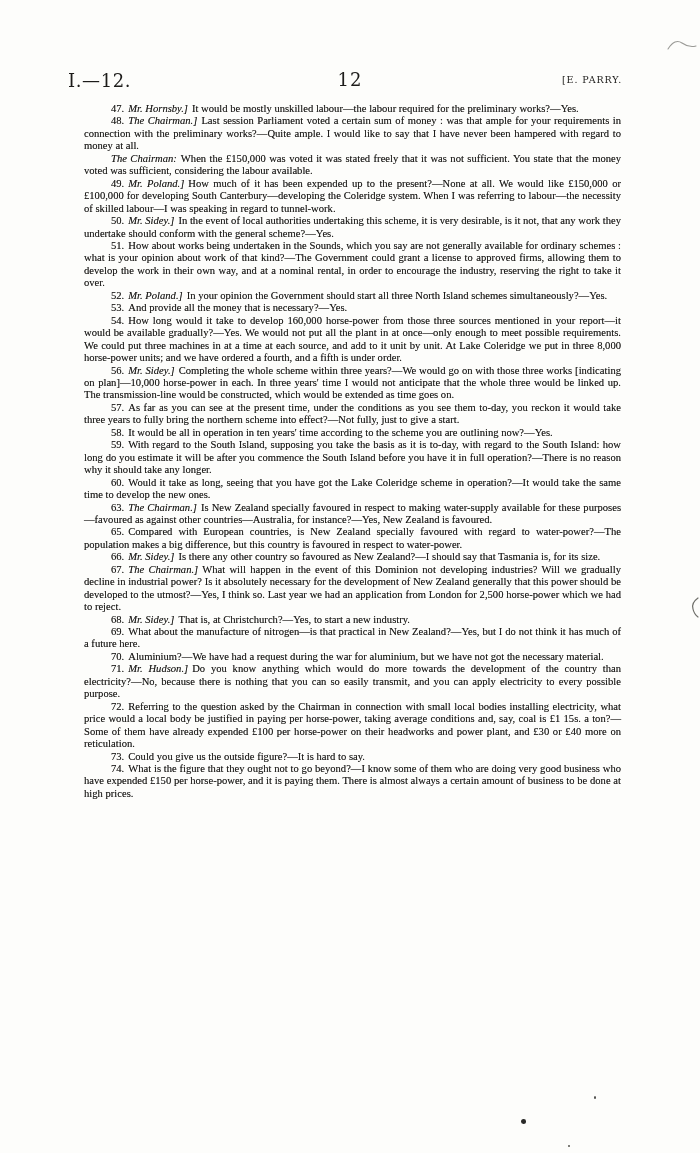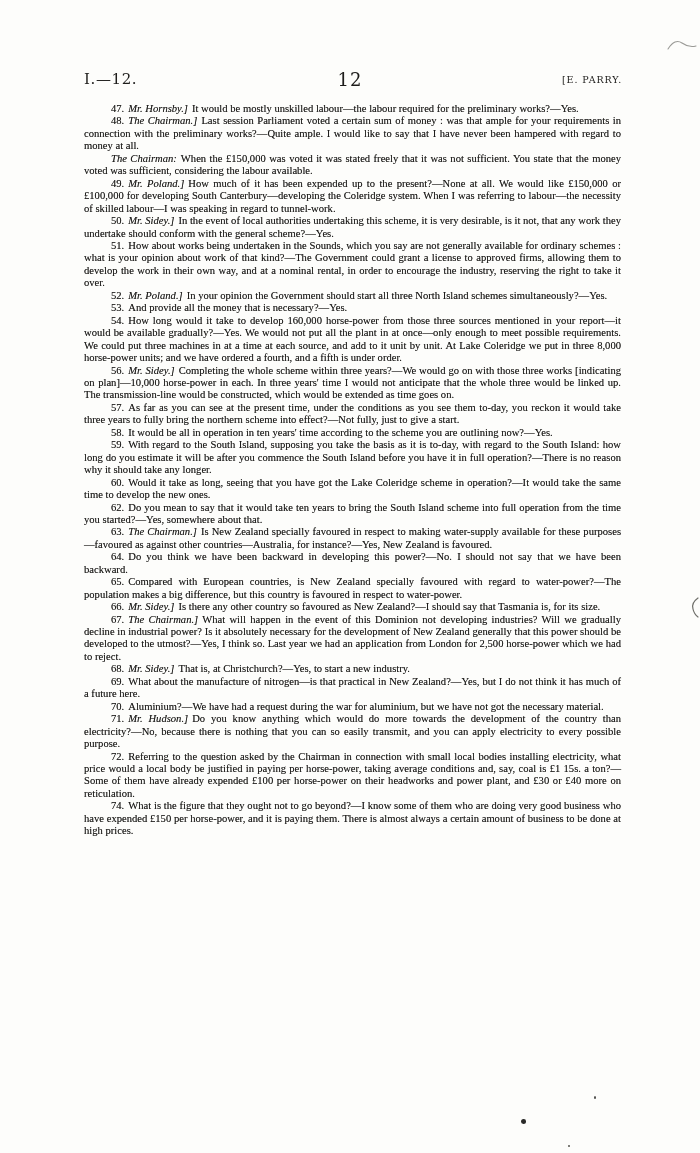--- a/index.html
+++ b/index.html
@@ -6,22 +6,22 @@
   body {
     width:700px; height:1153px;
     background:#fdfdfb;
     position:relative;
     overflow:hidden;
     font-family:"DejaVu Serif", serif;
     color:#1d1c1a;
   }
   .running-head { position:absolute; top:0; left:0; width:700px; height:0; }
   .head-left {
-    position:absolute; left:84px; top:70px;
-    font-size:15px; letter-spacing:0.6px;
+    position:absolute; left:68px; top:70px;
+    font-size:18px; letter-spacing:0.6px;
   }
   .head-center {
     position:absolute; left:350px; top:69px; transform:translateX(-50%);
     font-size:18px; letter-spacing:1px;
   }
   .head-right {
     position:absolute; left:562px; top:74px;
     font-size:9.5px; letter-spacing:0.9px;text-align:center;
   }
   .text-block {
@@ -86,42 +86,41 @@
 
     <p class="para"><span class="qnum">57.</span><span class="qtext">As far as you can see at the present time, under the conditions as you see them to-day, you reckon it would take three years to fully bring the northern scheme into effect?—Not fully, just to give a start.</span></p>
 
     <p class="para"><span class="qnum">58.</span><span class="qtext">It would be all in operation in ten years' time according to the scheme you are outlining now?—Yes.</span></p>
 
     <p class="para"><span class="qnum">59.</span><span class="qtext">With regard to the South Island, supposing you take the basis as it is to-day, with regard to the South Island: how long do you estimate it will be after you commence the South Island before you have it in full operation?—There is no reason why it should take any longer.</span></p>
 
     <p class="para"><span class="qnum">60.</span><span class="qtext">Would it take as long, seeing that you have got the Lake Coleridge scheme in operation?—It would take the same time to develop the new ones.</span></p>
 
 
-    <p class="para"><span class="qnum">62.</span><span class="qtext">Do you mean to say that it would take ten years to bring the South Island scheme into full operation from the time you started?—Yes, somewhere about that.</span></p>
 
     <p class="para"><span class="qnum">63.</span><span class="speaker">The Chairman.]</span><span class="qtext">Is New Zealand specially favoured in respect to making water-supply available for these purposes—favoured as against other countries—Australia, for instance?—Yes, New Zealand is favoured.</span></p>
 
-    <p class="para"><span class="qnum">64.</span><span class="qtext">Do you think we have been backward in developing this power?—No. I should not say that we have been backward.</span></p>
 
     <p class="para"><span class="qnum">65.</span><span class="qtext">Compared with European countries, is New Zealand specially favoured with regard to water-power?—The population makes a big difference, but this country is favoured in respect to water-power.</span></p>
 
     <p class="para"><span class="qnum">66.</span><span class="speaker">Mr. Sidey.]</span><span class="qtext">Is there any other country so favoured as New Zealand?—I should say that Tasmania is, for its size.</span></p>
 
     <p class="para"><span class="qnum">67.</span><span class="speaker">The Chairman.]</span><span class="qtext">What will happen in the event of this Dominion not developing industries? Will we gradually decline in industrial power? Is it absolutely necessary for the development of New Zealand generally that this power should be developed to the utmost?—Yes, I think so. Last year we had an application from London for 2,500 horse-power which we had to reject.</span></p>
 
     <p class="para"><span class="qnum">68.</span><span class="speaker">Mr. Sidey.]</span><span class="qtext">That is, at Christchurch?—Yes, to start a new industry.</span></p>
 
     <p class="para"><span class="qnum">69.</span><span class="qtext">What about the manufacture of nitrogen—is that practical in New Zealand?—Yes, but I do not think it has much of a future here.</span></p>
 
     <p class="para"><span class="qnum">70.</span><span class="qtext">Aluminium?—We have had a request during the war for aluminium, but we have not got the necessary material.</span></p>
 
     <p class="para"><span class="qnum">71.</span><span class="speaker">Mr. Hudson.]</span><span class="qtext">Do you know anything which would do more towards the development of the country than electricity?—No, because there is nothing that you can so easily transmit, and you can apply electricity to every possible purpose.</span></p>
 
     <p class="para"><span class="qnum">72.</span><span class="qtext">Referring to the question asked by the Chairman in connection with small local bodies installing electricity, what price would a local body be justified in paying per horse-power, taking average conditions and, say, coal is £1 15s. a ton?—Some of them have already expended £100 per horse-power on their headworks and power plant, and £30 or £40 more on reticulation.</span></p>
 
+    <p class="para"><span class="qnum">73.</span><span class="qtext">Could you give us the outside figure?—It is hard to say.</span></p>
 
     <p class="para"><span class="qnum">74.</span><span class="qtext">What is the figure that they ought not to go beyond?—I know some of them who are doing very good business who have expended £150 per horse-power, and it is paying them. There is almost always a certain amount of business to be done at high prices.</span></p>
   </main>
 
 <svg class="pen-mark-tr" width="32" height="20" viewBox="0 0 32 20">
   <path d="M2 13 Q9 2 16 7 T30 10" fill="none" stroke="#9a9a96" stroke-width="1.1" stroke-linecap="round"></path>
 </svg>
 
 <svg class="pen-mark-right" width="12" height="22" viewBox="0 0 12 22">
   <path d="M10 1 Q3 6 5 12 Q6 17 10 20" fill="none" stroke="#6f6f6a" stroke-width="1.2" stroke-linecap="round"></path>

